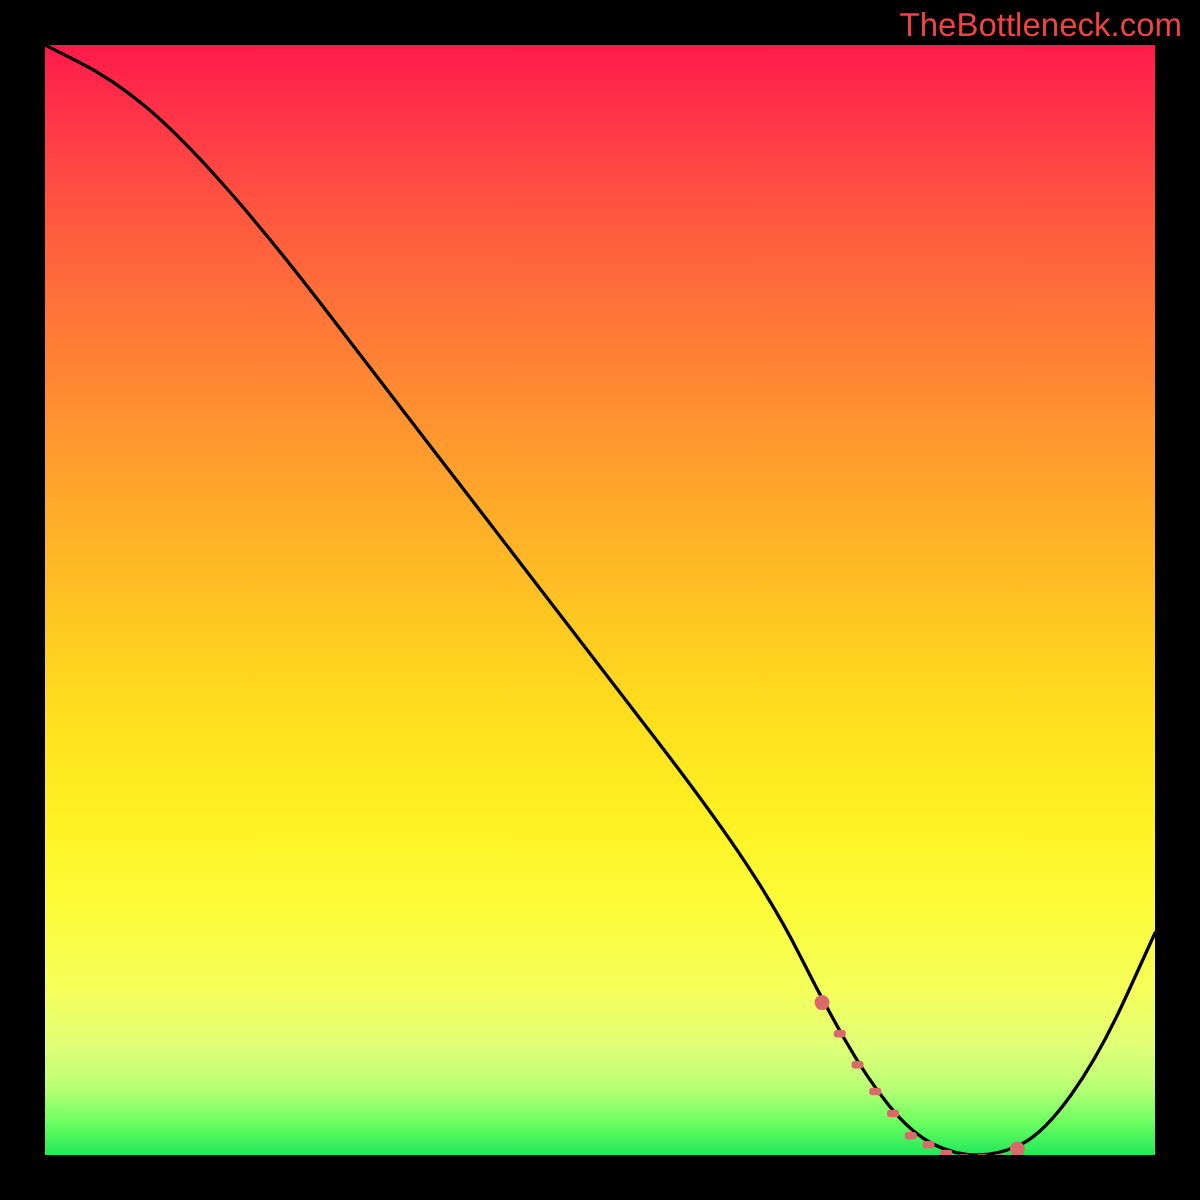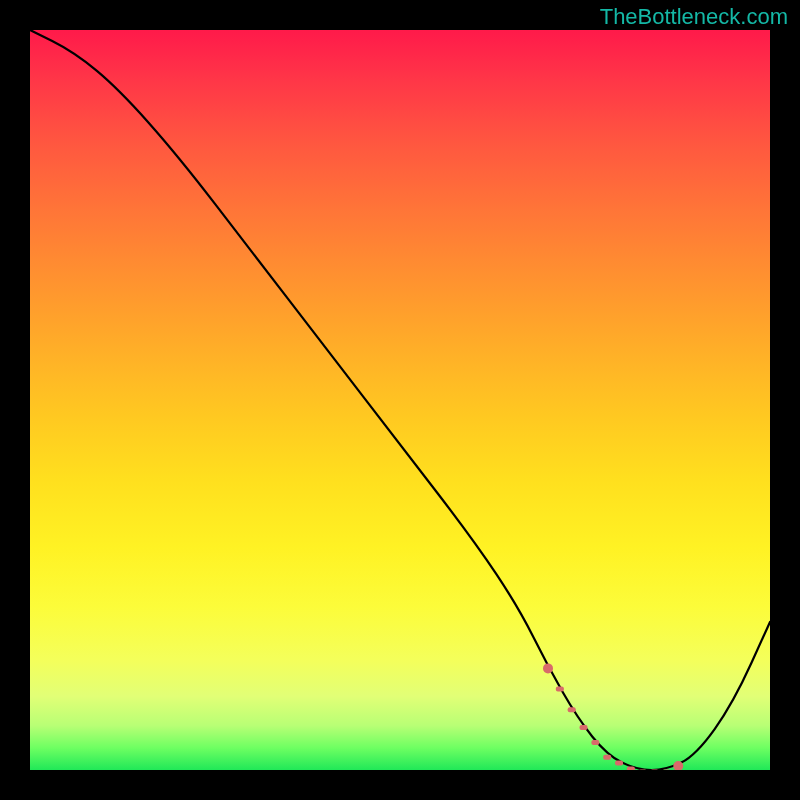--- a/index.html
+++ b/index.html
@@ -7,21 +7,21 @@
     width: 800px;
     height: 800px;
     background: #000;
     position: relative;
     font-family: Arial, sans-serif;
   }
   .watermark {
     position: absolute;
     top: 4px;
     right: 12px;
-    color: #14b8a6;
+    color: #ef4444;
     font-size: 22px;
     font-weight: 500;
     z-index: 10;
   }
   .plot-area {
     position: absolute;
     top: 30px;
     left: 30px;
     width: 740px;
     height: 740px;

